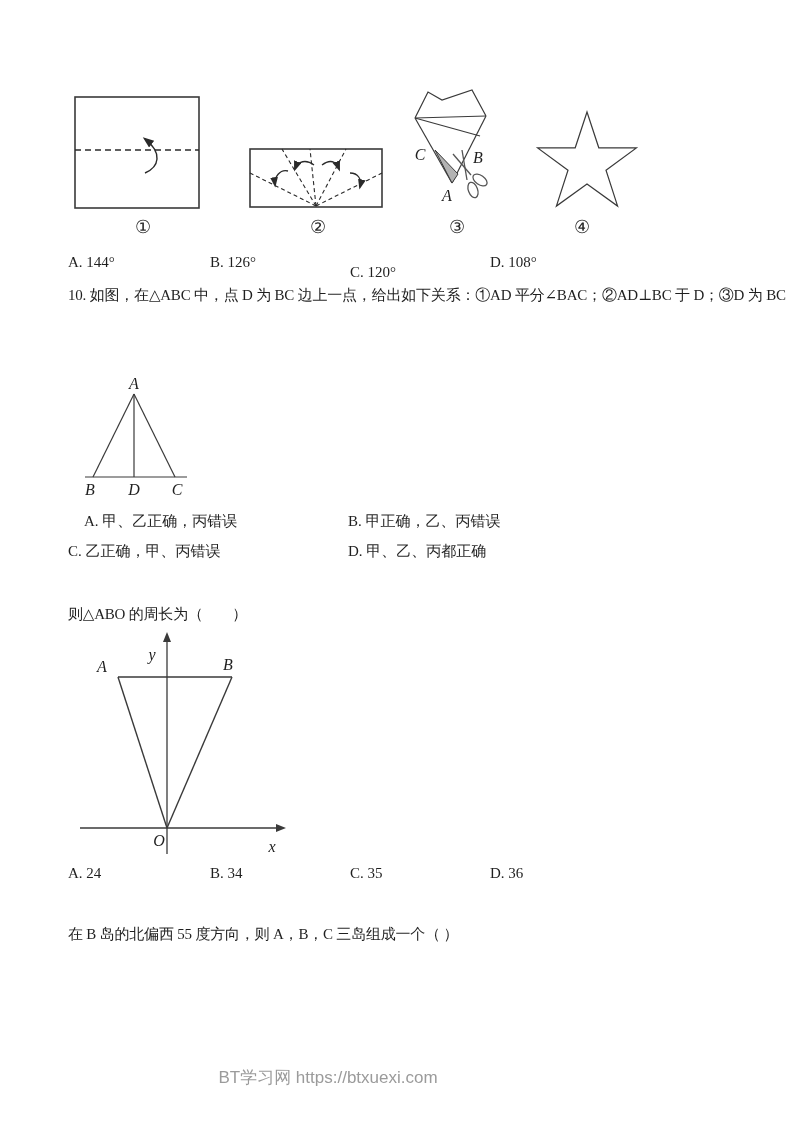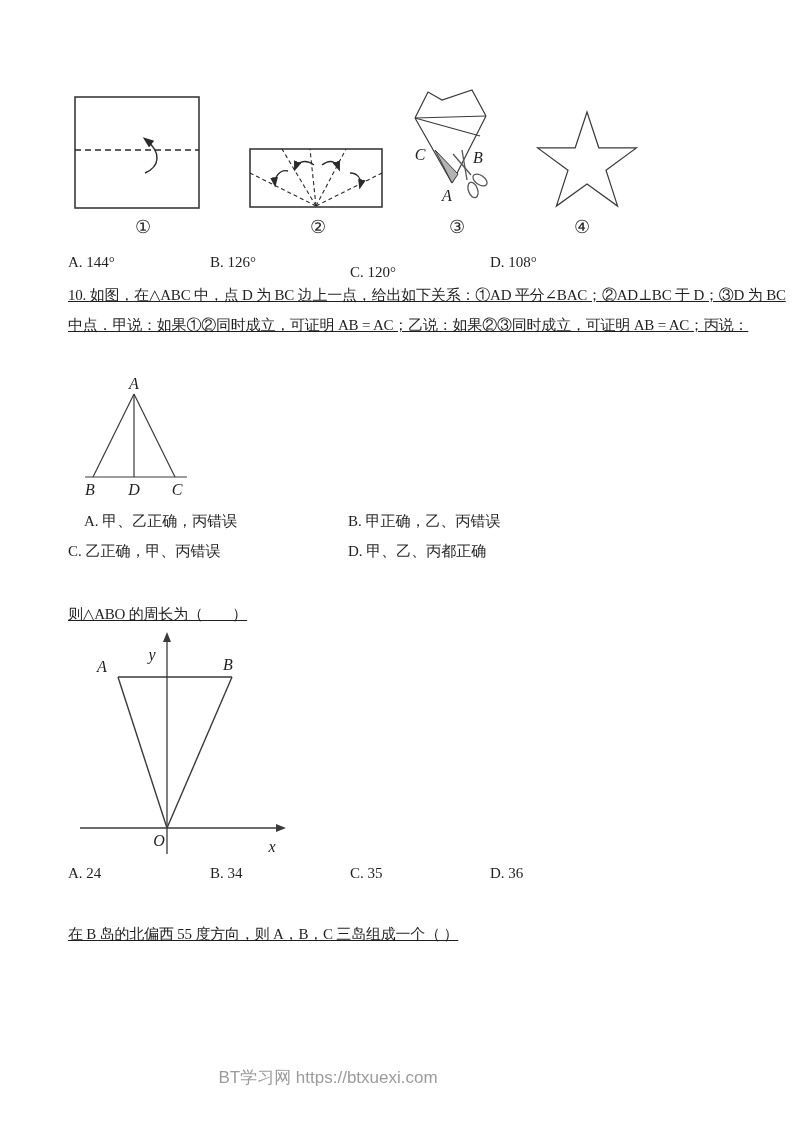--- a/index.html
+++ b/index.html
@@ -1,21 +1,21 @@
 <!DOCTYPE html>
 <html><head>
 <meta charset="utf-8">
 <style>
   html,body{margin:0;padding:0;background:#ffffff;}
   .page{position:relative;width:793px;height:1122px;background:#ffffff;overflow:hidden;
         font-family:"Liberation Serif","DejaVu Serif",serif;color:#1f1f1f;}
   .fig{position:absolute;}
   .cap{position:absolute;transform:translateX(-50%);font-size:18px;color:#2a2a2a;white-space:nowrap;}
   .tline{position:absolute;left:68px;width:672px;font-size:15px;letter-spacing:-0.2px;
-         line-height:20px;white-space:nowrap;text-decoration:underline;}
+         line-height:20px;white-space:nowrap;}
   .opt{position:absolute;font-size:15px;white-space:nowrap;}
   svg text{font-family:"Liberation Serif","DejaVu Serif",serif;font-style:italic;
            font-size:16px;fill:#1f1f1f;}
   .footer{position:absolute;top:1066px;left:0;width:656px;text-align:center;
           font-family:"Liberation Sans","DejaVu Sans",sans-serif;font-size:17px;color:#9b9b9b;}
 </style>
 </head>
 <body>
 
 <div class="page">
@@ -81,21 +81,20 @@
   <span class="cap" style="left:318px;top:216px">②</span>
   <span class="cap" style="left:457px;top:216px">③</span>
   <span class="cap" style="left:582px;top:216px">④</span>
 
   <span class="opt" style="left:68px;top:254px">A. 144°</span>
   <span class="opt" style="left:210px;top:254px">B. 126°</span>
   <span class="opt" style="left:350px;top:264px">C. 120°</span>
   <span class="opt" style="left:490px;top:254px">D. 108°</span>
 
   <div class="tline" style="top:285px">10. 如图，在△ABC 中，点 D 为 BC 边上一点，给出如下关系：①AD 平分∠BAC；②AD⊥BC 于 D；③D 为 BC</div>
-  <div class="tline" style="top:315px">中点．甲说：如果①②同时成立，可证明 AB = AC；乙说：如果②③同时成立，可证明 AB = AC；丙说：</div>
 
   <svg class="fig" style="left:73px;top:376px" width="130" height="126" viewBox="0 0 130 126">
     <g stroke="#3a3a3a" stroke-width="1.2" fill="none">
       <line x1="12" y1="101" x2="114" y2="101"></line>
       <line x1="61" y1="18" x2="20" y2="101"></line>
       <line x1="61" y1="18" x2="102" y2="101"></line>
       <line x1="61" y1="18" x2="61" y2="101"></line>
     </g>
     <text x="61" y="13" text-anchor="middle">A</text>
     <text x="17" y="119" text-anchor="middle">B</text>

